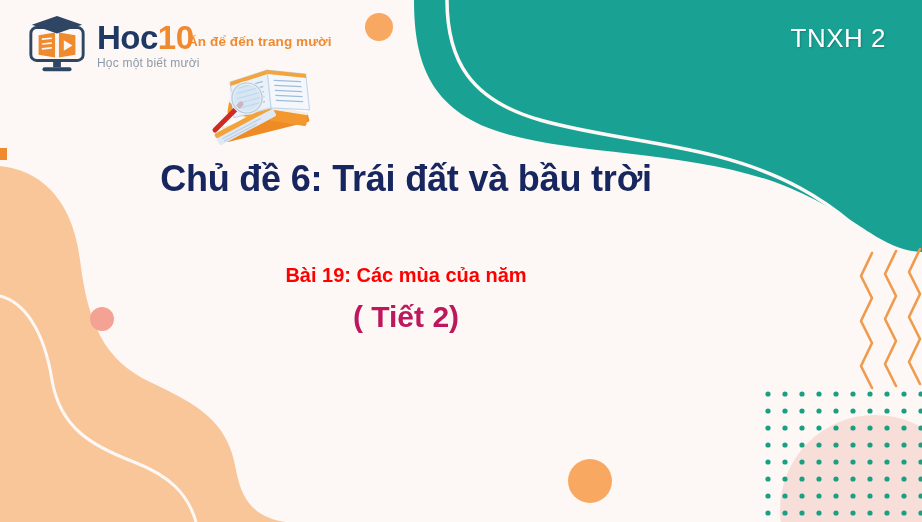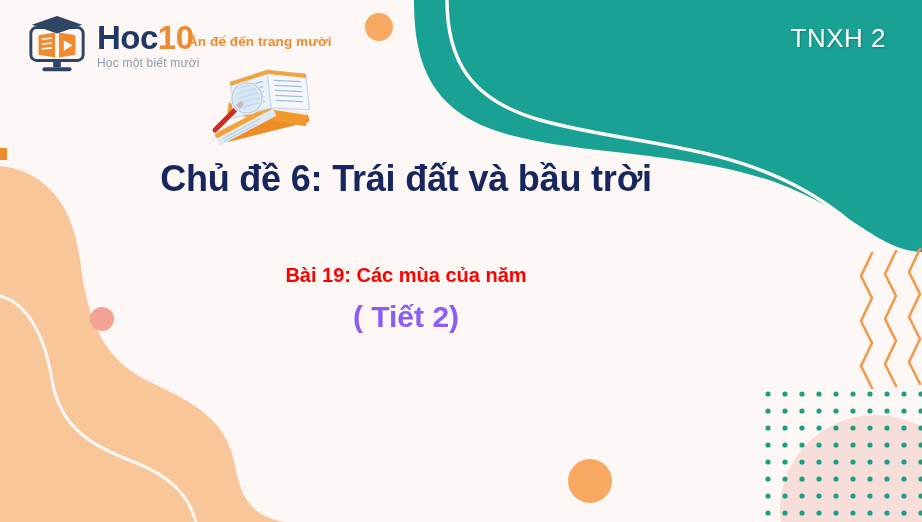--- a/index.html
+++ b/index.html
@@ -108,21 +108,21 @@
     font-size: 20px;
     font-weight: bold;
     color: #ff0000;
     line-height: 1.25;
     white-space: nowrap;
   }
   #lesson-part {
     margin-top: 10px;
     font-size: 30px;
     font-weight: bold;
-    color: #8b5cf6;
+    color: #be185d;
     line-height: 1.25;
     white-space: nowrap;
   }
 </style>
 </head>
 <body>
 
 <div id="slide">
 
   <svg class="layer" viewBox="0 0 922 522" preserveAspectRatio="none" aria-hidden="true">

